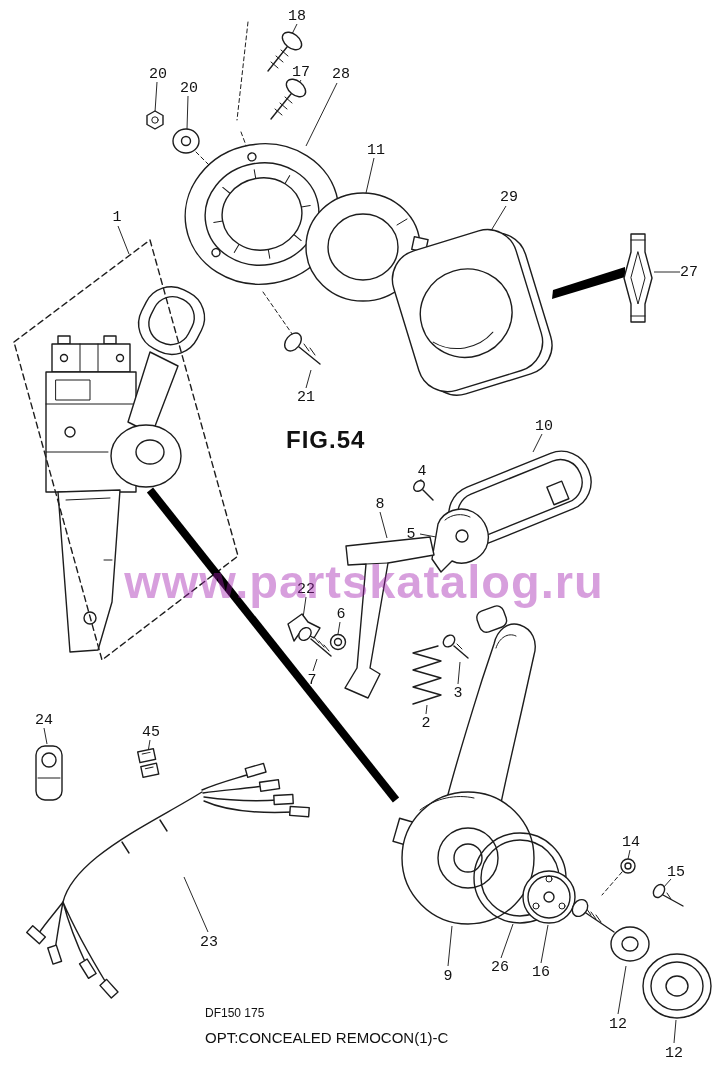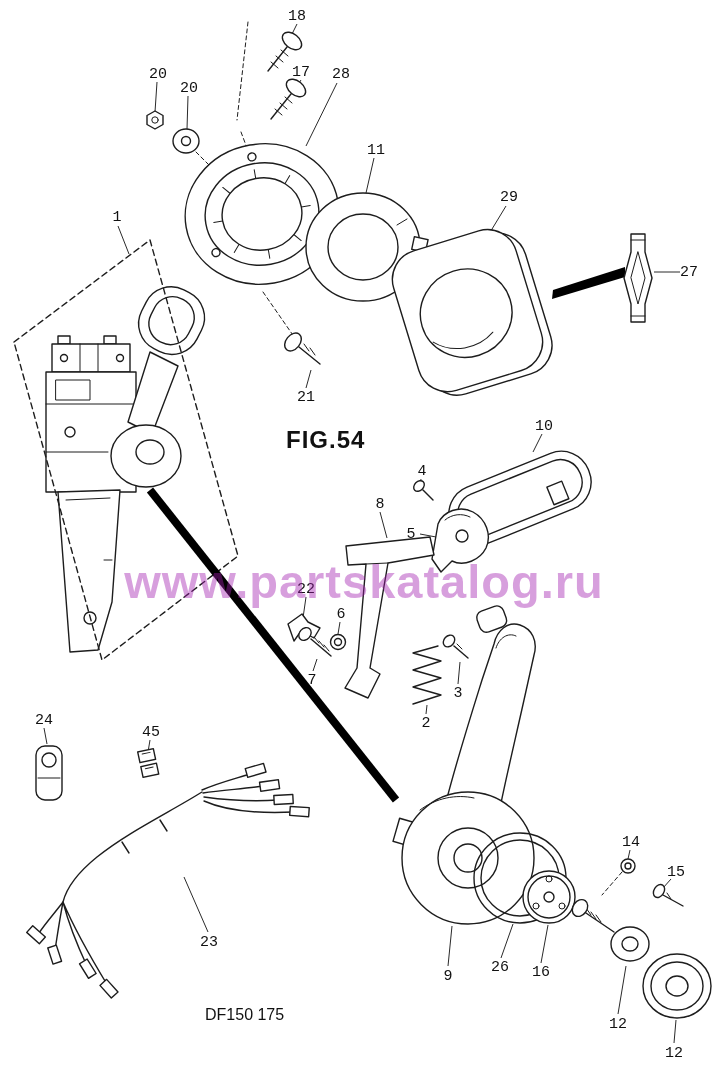--- a/index.html
+++ b/index.html
@@ -20,21 +20,21 @@
   }
   .fig-title{
     position:absolute;left:268px;top:426px;
     font-size:24px;font-weight:bold;color:#111;letter-spacing:1px;margin-left:18px;
   }
   .watermark{
     position:absolute;left:50%;top:581px;transform:translate(-50%,-50%);
     font-size:47px;font-weight:bold;white-space:nowrap;letter-spacing:1px;
     color:#a21caf;opacity:0.42;pointer-events:none;z-index:5;
   }
-  .footer-model{position:absolute;left:205px;top:1006px;font-size:16px;color:#111;}
+  .footer-model{position:absolute;left:205px;top:1006px;font-size:12px;color:#111;}
   .footer-caption{position:absolute;left:205px;top:1029px;font-size:15px;color:#111;}
 </style>
 </head>
 <body>
 
 <div class="stage">
 
   <svg width="728" height="1072" viewBox="0 0 728 1072">
 
     <g>
@@ -277,13 +277,14 @@
   <span class="plabel" style="left:44px;top:720px">24</span>
   <span class="plabel" style="left:151px;top:732px">45</span>
   <span class="plabel" style="left:500px;top:967px">26</span>
   <span class="plabel" style="left:689px;top:272px">27</span>
   <span class="plabel" style="left:341px;top:74px">28</span>
   <span class="plabel" style="left:509px;top:197px">29</span>
 
   <div class="fig-title">FIG.54</div>
   <div class="watermark">www.partskatalog.ru</div>
   <div class="footer-model">DF150 175</div>
+  <div class="footer-caption">OPT:CONCEALED REMOCON(1)-C</div>
 </div>
 
 </body></html>

